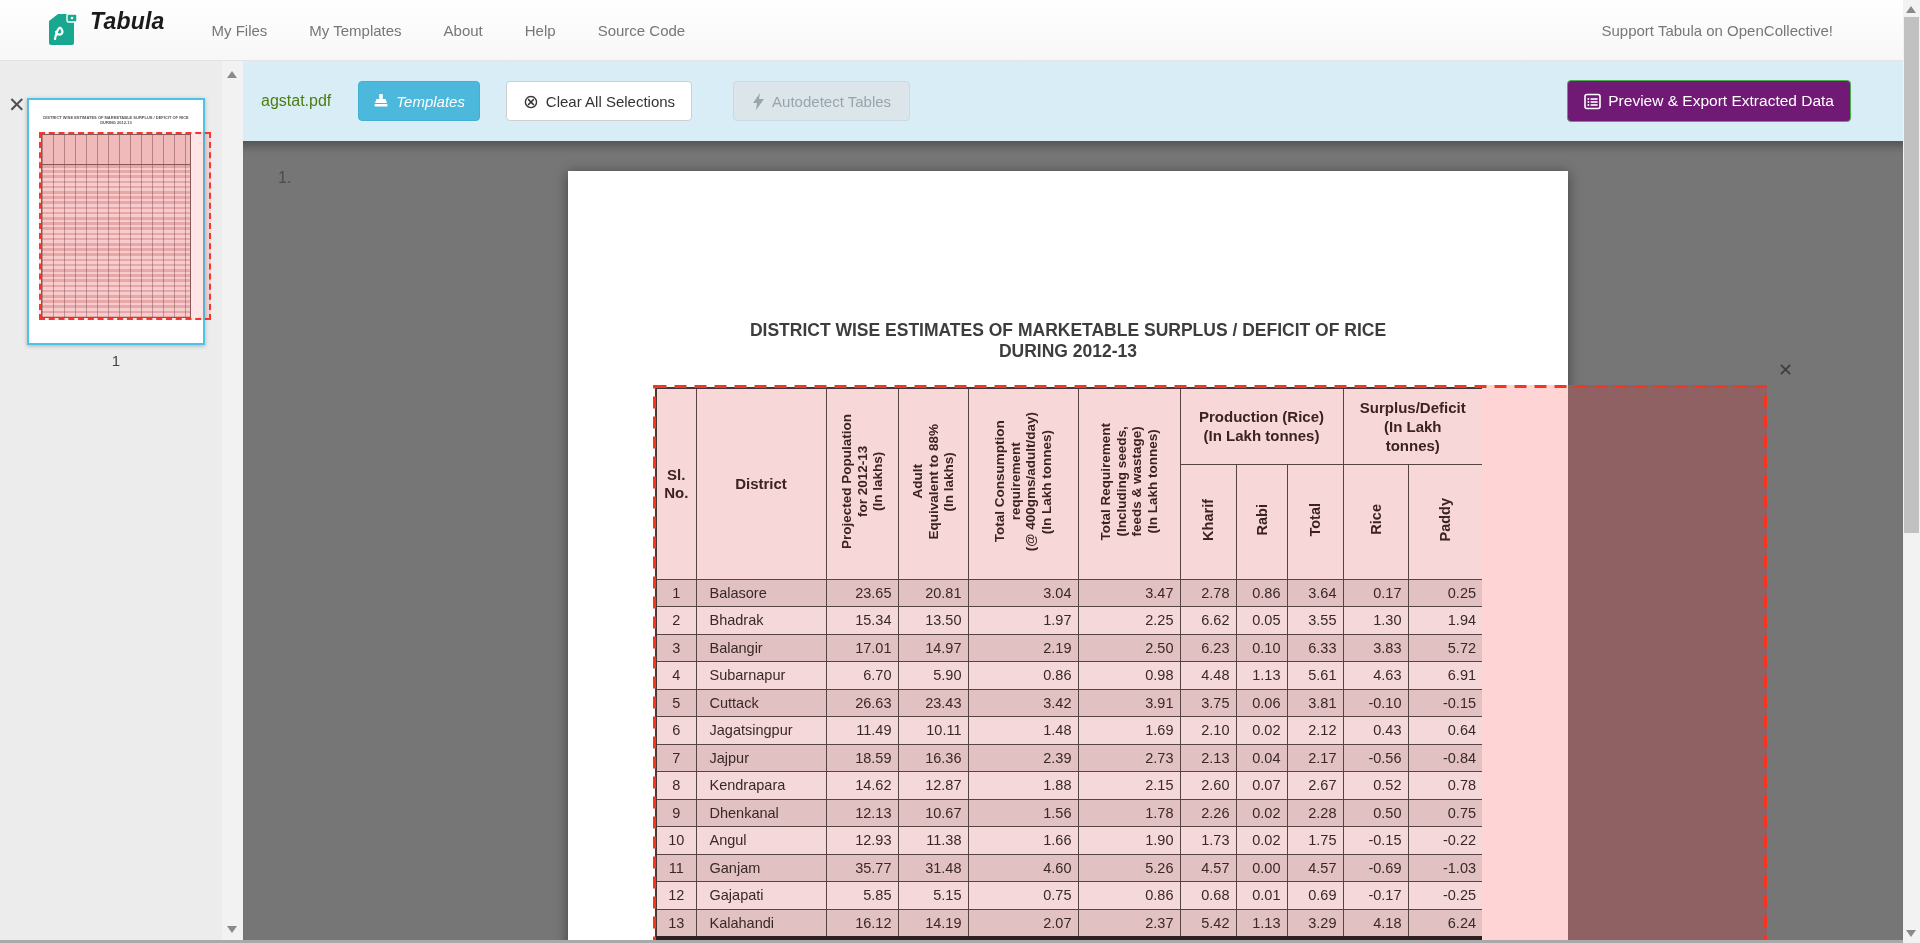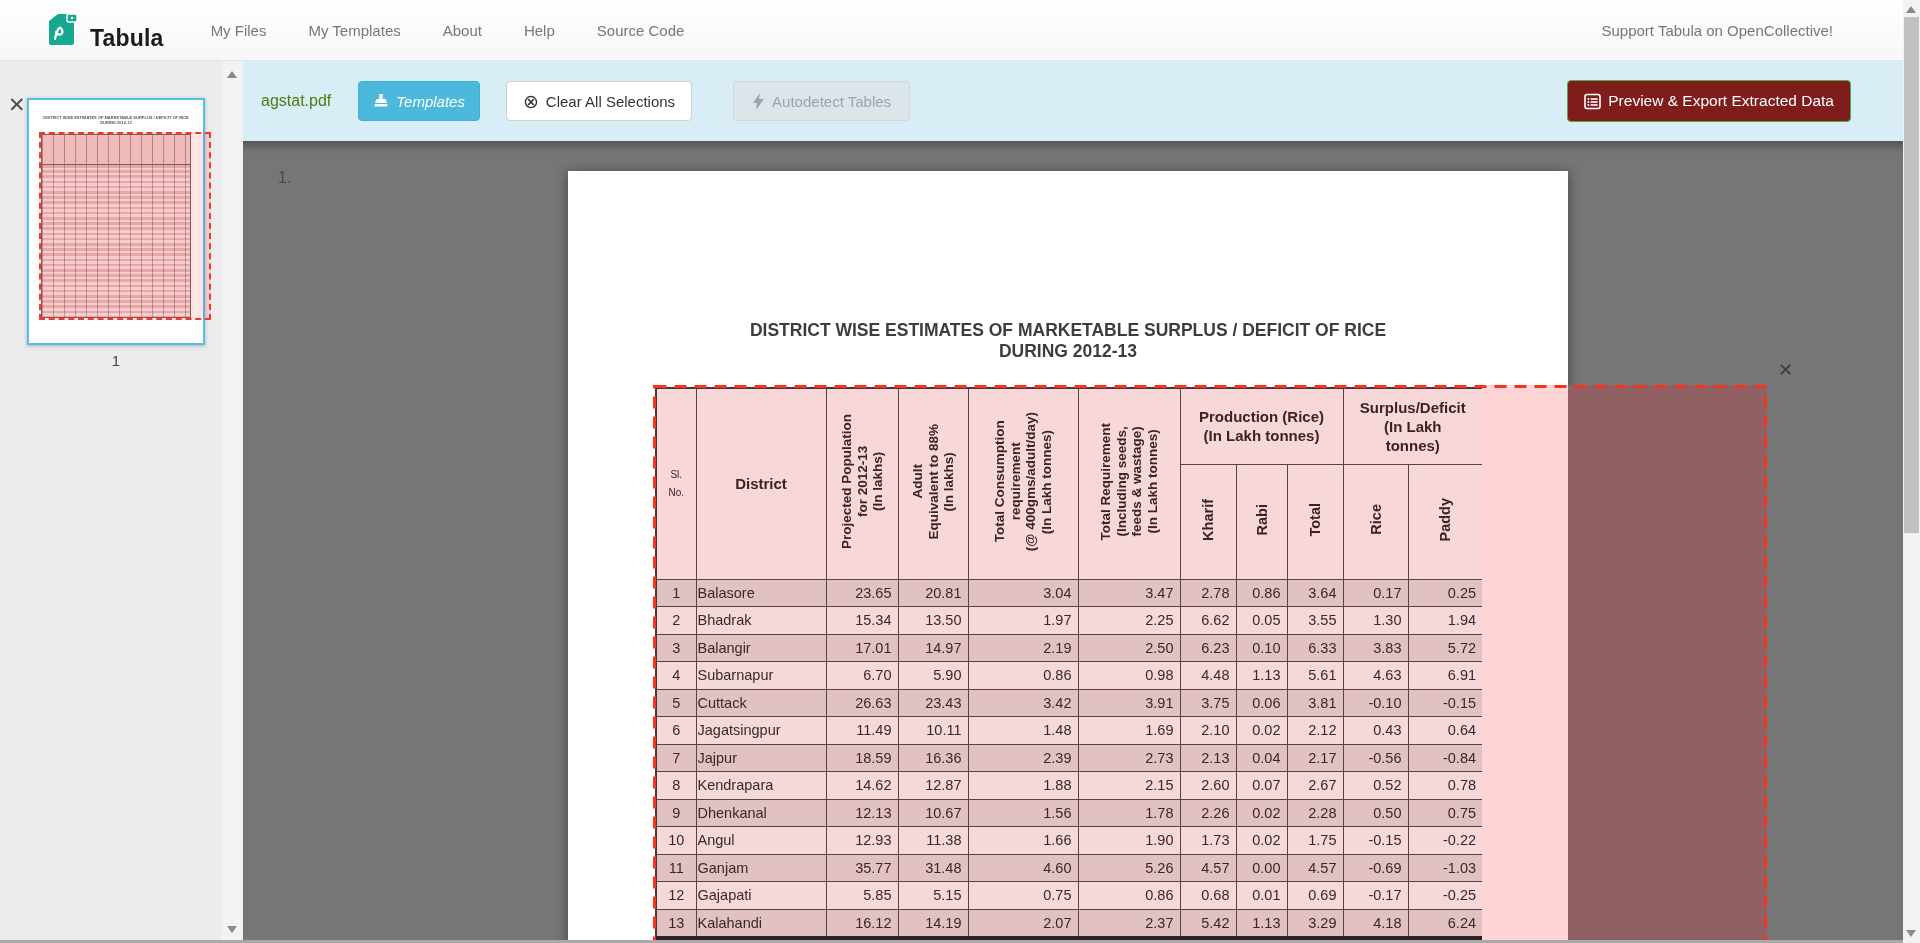--- a/index.html
+++ b/index.html
@@ -3,39 +3,39 @@
 <meta charset="utf-8">
 <style>
   * { margin:0; padding:0; box-sizing:border-box; }
   html,body { width:1920px; height:943px; overflow:hidden;
     font-family:"Liberation Sans","DejaVu Sans",sans-serif; background:#767676; }
 
   
   .navbar { position:absolute; left:0; top:0; width:1920px; height:61px;
     background:linear-gradient(#ffffff,#f7f7f7); border-bottom:1px solid #e4e4e4; z-index:5; }
   .nav-inner { display:flex; align-items:center; height:100%; padding-left:46px; }
-  .brand-wrap { display:flex; align-items:flex-end; cursor:pointer; }
+  .brand-wrap { display:flex; align-items:flex-start; cursor:pointer;font-style:italic; }
   .brand { font-size:23px; font-weight:bold; color:#1b1b1b; margin-left:11px; letter-spacing:.2px; }
   .nav-links { display:flex; list-style:none; margin-left:26px; }
   .nav-links li { padding:0 21px; font-size:15px; color:#777; cursor:pointer; }
   .support { position:absolute; right:87px; top:0; height:61px; display:flex; align-items:center;
     font-size:15px; color:#777; cursor:pointer; }
 
   
   .toolbar { position:absolute; left:243px; top:61px; width:1660px; height:80px;
     background:#d9edf7; display:flex; align-items:center; z-index:4; }
   .filename { margin-left:18px; font-size:16px; color:#4d7c0f; }
   .btn { display:inline-flex; align-items:center; height:40px; border-radius:4px;
     font-size:15px; cursor:pointer; white-space:nowrap; border:1px solid transparent; }
   .btn svg { display:block; }
   .btn-templates { margin-left:27px; padding:0 14px; background:#4cb9dc; border-color:#3fb0d6; color:#fff;font-style:italic; }
   .btn-clear { margin-left:26px; padding:0 16px; background:#ffffff; border-color:#cfcfcf; color:#333; }
   .btn-auto { margin-left:41px; padding:0 18px; background:#dbe5ea; border-color:#ccd9df;
     color:#97a5ad; cursor:default; }
-  .btn-export { margin-left:auto; margin-right:52px; padding:0 16px; background:#7f1d1d;
+  .btn-export { margin-left:auto; margin-right:52px; padding:0 16px; background:#701a75;
     border-color:#4cae4c; color:#fff; font-size:15.5px; height:42px; }
   .btn .ico { margin-right:7px; display:inline-flex; }
   .clear-glyph { font-size:19px; line-height:19px; margin-right:7px; color:#333; }
 
   
   .sidebar { position:absolute; left:0; top:61px; width:243px; height:882px; background:#ececec; z-index:3; }
   .thumb-close { position:absolute; left:8px; top:32px; font-size:21px; font-weight:bold;
     color:#4f4f4f; cursor:pointer; }
   .thumb { position:absolute; left:27px; top:37px; width:178px; height:247px; background:#fff;
     border:2px solid #4ec3e8; box-shadow:0 1px 4px rgba(0,0,0,.25); cursor:pointer; }
@@ -70,31 +70,31 @@
     color:#3d3d3d; line-height:21px; white-space:pre-line; }
 
   
   table.rice { position:absolute; left:87px; top:216px; width:827px; border-collapse:collapse;
     table-layout:fixed; color:#3a2828; }
   table.rice th, table.rice td { border:1px solid #564343; overflow:hidden; }
   table.rice { border:2px solid #4a3636; }
   table.rice thead th { background:#f7d7d8; color:#3c2323; vertical-align:middle; text-align:center; }
   tr.hrow1 { height:76px; } tr.hrow2 { height:115px; }
   th.group { font-size:15px; font-weight:bold; line-height:19px; white-space:pre-line; }
-  th.slno { font-size:10px; font-weight:normal; white-space:pre-line; line-height:18px; }
+  th.slno { font-size:15px; font-weight:bold; white-space:pre-line; line-height:18px; }
   th.dist { font-size:15px; font-weight:bold; }
   .rot { writing-mode:vertical-rl; transform:rotate(180deg); white-space:pre-line;
     font-size:13.5px; font-weight:bold; line-height:15.5px; display:inline-block;
     text-align:center; max-height:185px; }
   .rot.sub { font-size:14.5px; line-height:16px; }
   table.rice tbody tr { height:27.5px; }
   table.rice tbody tr:nth-child(odd)  td { background:#e2c1c3; }
   table.rice tbody tr:nth-child(even) td { background:#f5d9da; }
   td.c-sl   { text-align:center; font-size:14.5px; }
-  td.c-dist { text-align:left; padding-left:1px; font-size:14.5px; }
+  td.c-dist { text-align:left; padding-left:13px; font-size:14.5px; }
   td.c-num  { text-align:right; padding-right:6px; font-size:14.5px; }
   .dark-band { position:absolute; left:87px; top:765px; width:827px; height:12px; background:#2e2020; }
 
   
   .selection { position:absolute; left:410px; top:244px; width:1114px; height:558px; cursor:move; }
   .sel-fill-page { position:absolute; left:829px; top:0; width:86px; height:100%; background:#ffd4d4; }
   .sel-fill-gray { position:absolute; left:915px; top:0; width:199px; height:100%; background:#8f6162; }
   .sel-border { position:absolute; left:0; top:0; }
   .sel-close { position:absolute; left:1535px; top:218px; font-size:18px; font-weight:bold;
     color:#3e3e3e; cursor:pointer; z-index:6; }

